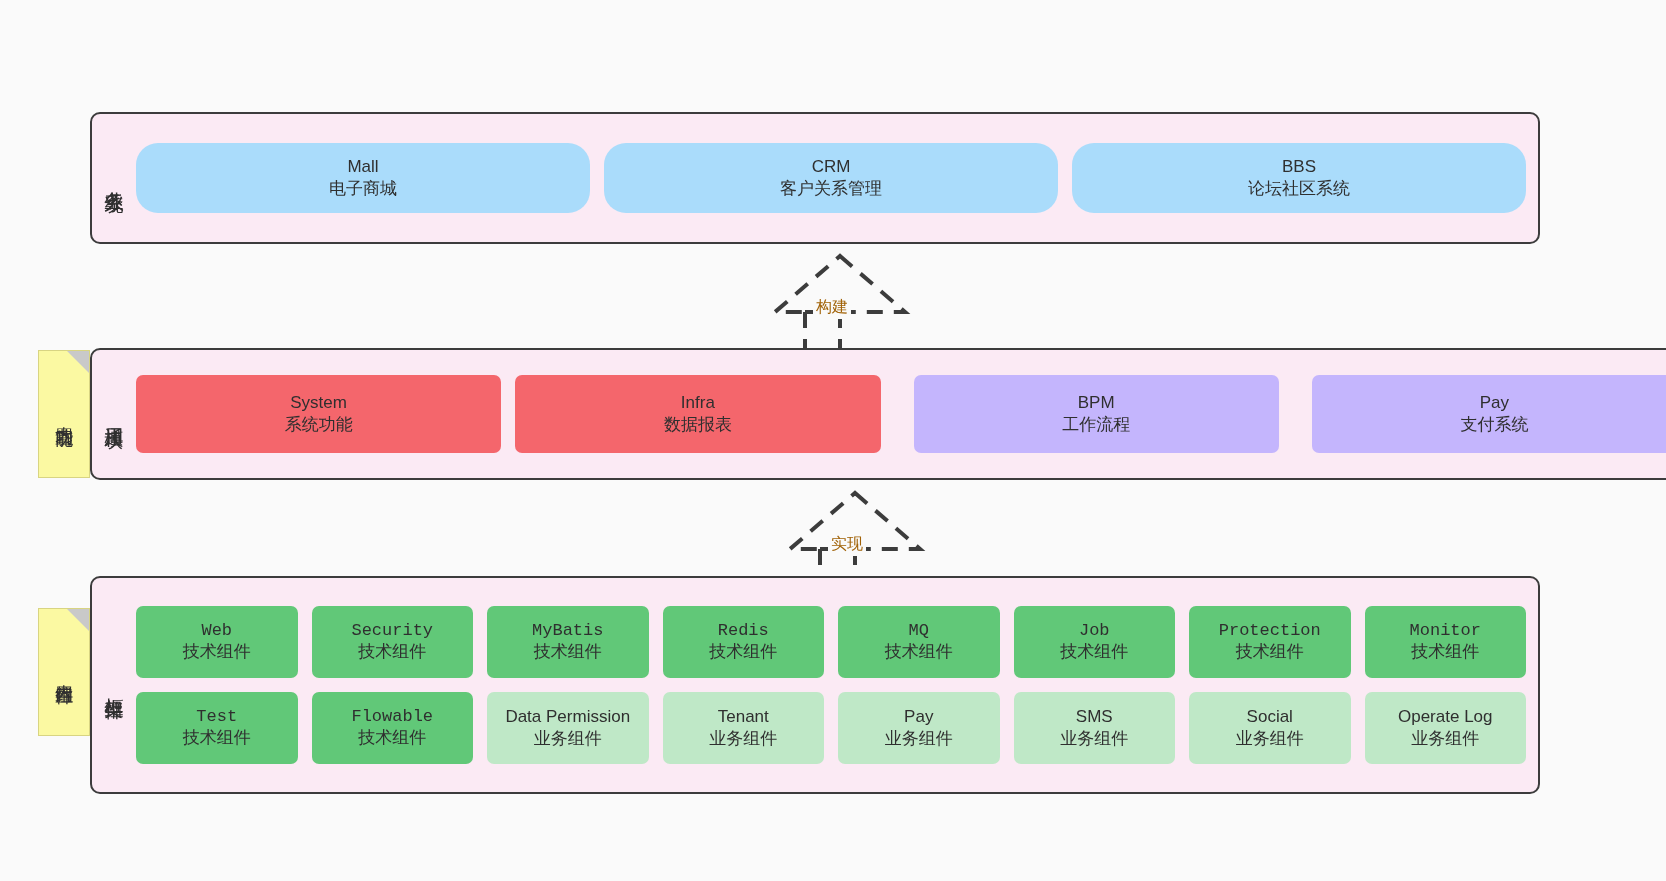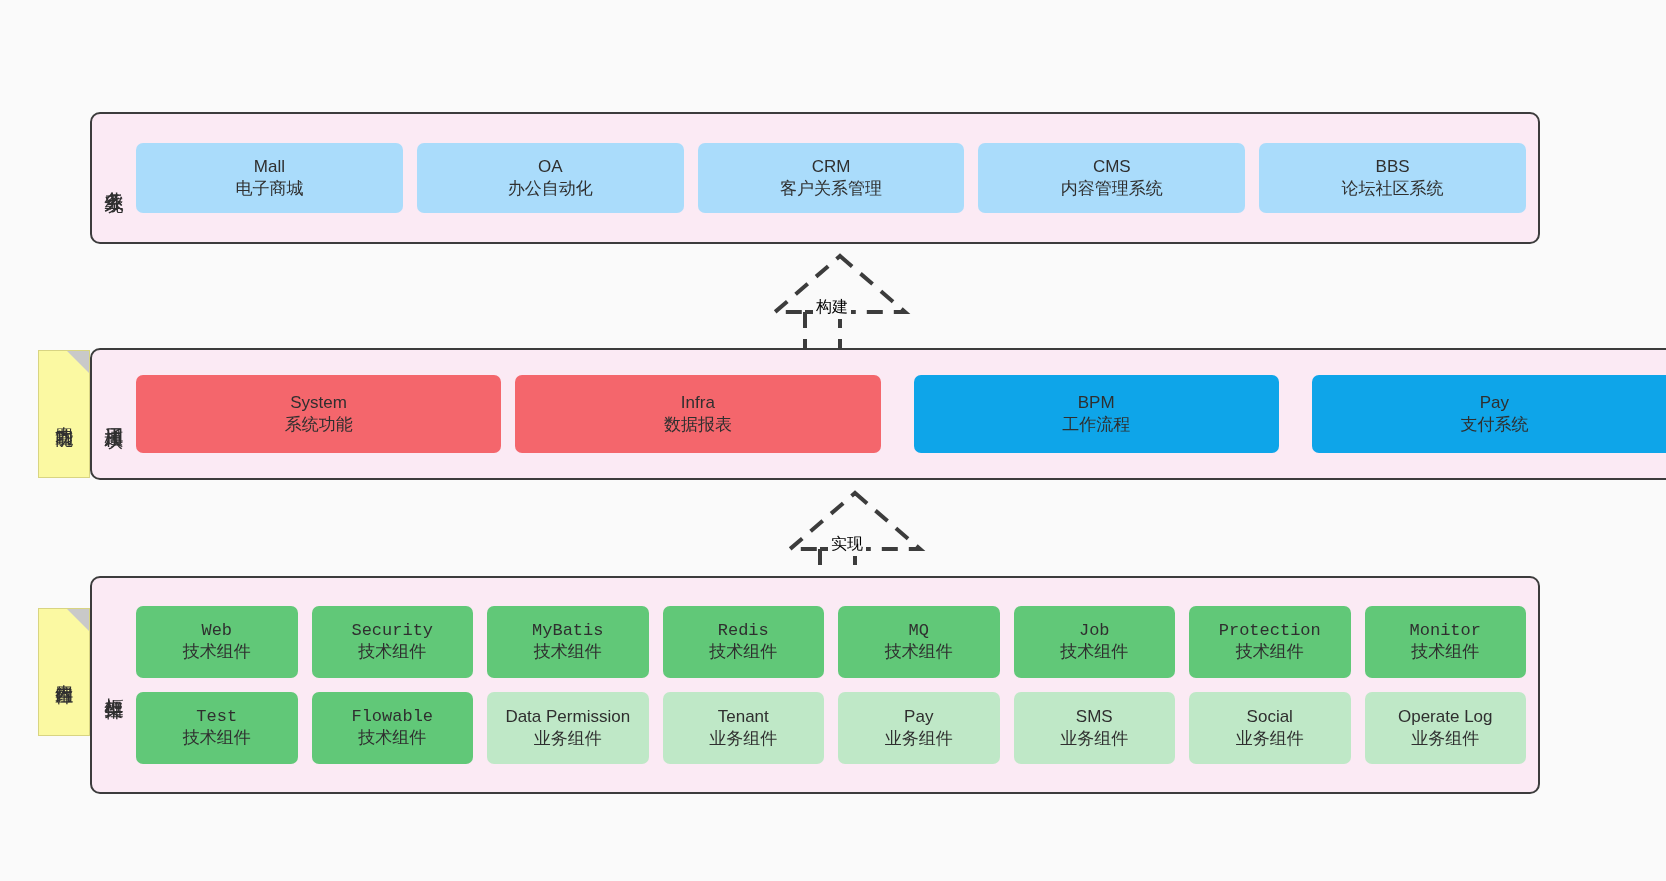--- a/index.html
+++ b/index.html
@@ -68,23 +68,23 @@
     line-height: 1.28;
     color: #2f2f2f;
     padding: 4px 6px;
     min-width: 0;
   }
   .card .t1 { white-space: nowrap; }
   .card .t2 { white-space: nowrap; }
   .card.wrap .t1 { white-space: normal; }
 
   
-  .c-blue        { background: #aadcfb; }
+  .c-blue        { background: #aadcfb; border-radius: 22px; }
   .c-red         { background: #f4666c; }
-  .c-pink        { background: #0ea5e9; margin-left: 19px; }
+  .c-pink        { background: #c4b5fd; margin-left: 19px; }
   .c-green       { background: #61c878; font-family: Liberation Mono, monospace; }
   .c-lightgreen  { background: #bfe8c7; }
 
   
   #band-business { left: 90px;  top: 112px; width: 1450px; height: 132px; }
   #band-common   { left: 90px;  top: 348px; width: 1601px; height: 132px; }
   #band-frame    { left: 90px;  top: 576px; width: 1450px; height: 218px; }
 
   #band-business .card { height: 70px; }
   #band-common   .card { height: 78px; }
@@ -128,48 +128,40 @@
     height: 110px;
   }
   #conn-build   { left: 745px; top: 250px; }
   #conn-realize { left: 760px; top: 487px; }
   .connector svg { display: block; overflow: visible; }
   .connector .conn-label {
     position: absolute;
     left: 68px;
     top: 46px;
     font-size: 16px;
-    color: #000000;
+    color: #a16207;
     background: #fafafa;
     padding: 1px 3px;
     white-space: nowrap;
   }
 </style>
 </head>
 <body>
 
 <div class="band" id="band-business">
   <div class="band-title">业务系统</div>
   <div class="band-body">
     <div class="row">
       <div class="card c-blue">
         <span class="t1">Mall</span>
         <span class="t2">电子商城</span>
       </div>
       <div class="card c-blue">
-        <span class="t1">OA</span>
-        <span class="t2">办公自动化</span>
-      </div>
-      <div class="card c-blue">
         <span class="t1">CRM</span>
         <span class="t2">客户关系管理</span>
-      </div>
-      <div class="card c-blue">
-        <span class="t1">CMS</span>
-        <span class="t2">内容管理系统</span>
       </div>
       <div class="card c-blue">
         <span class="t1">BBS</span>
         <span class="t2">论坛社区系统</span>
       </div>
     </div>
   </div>
 </div>
 
 <div class="connector" id="conn-build">

